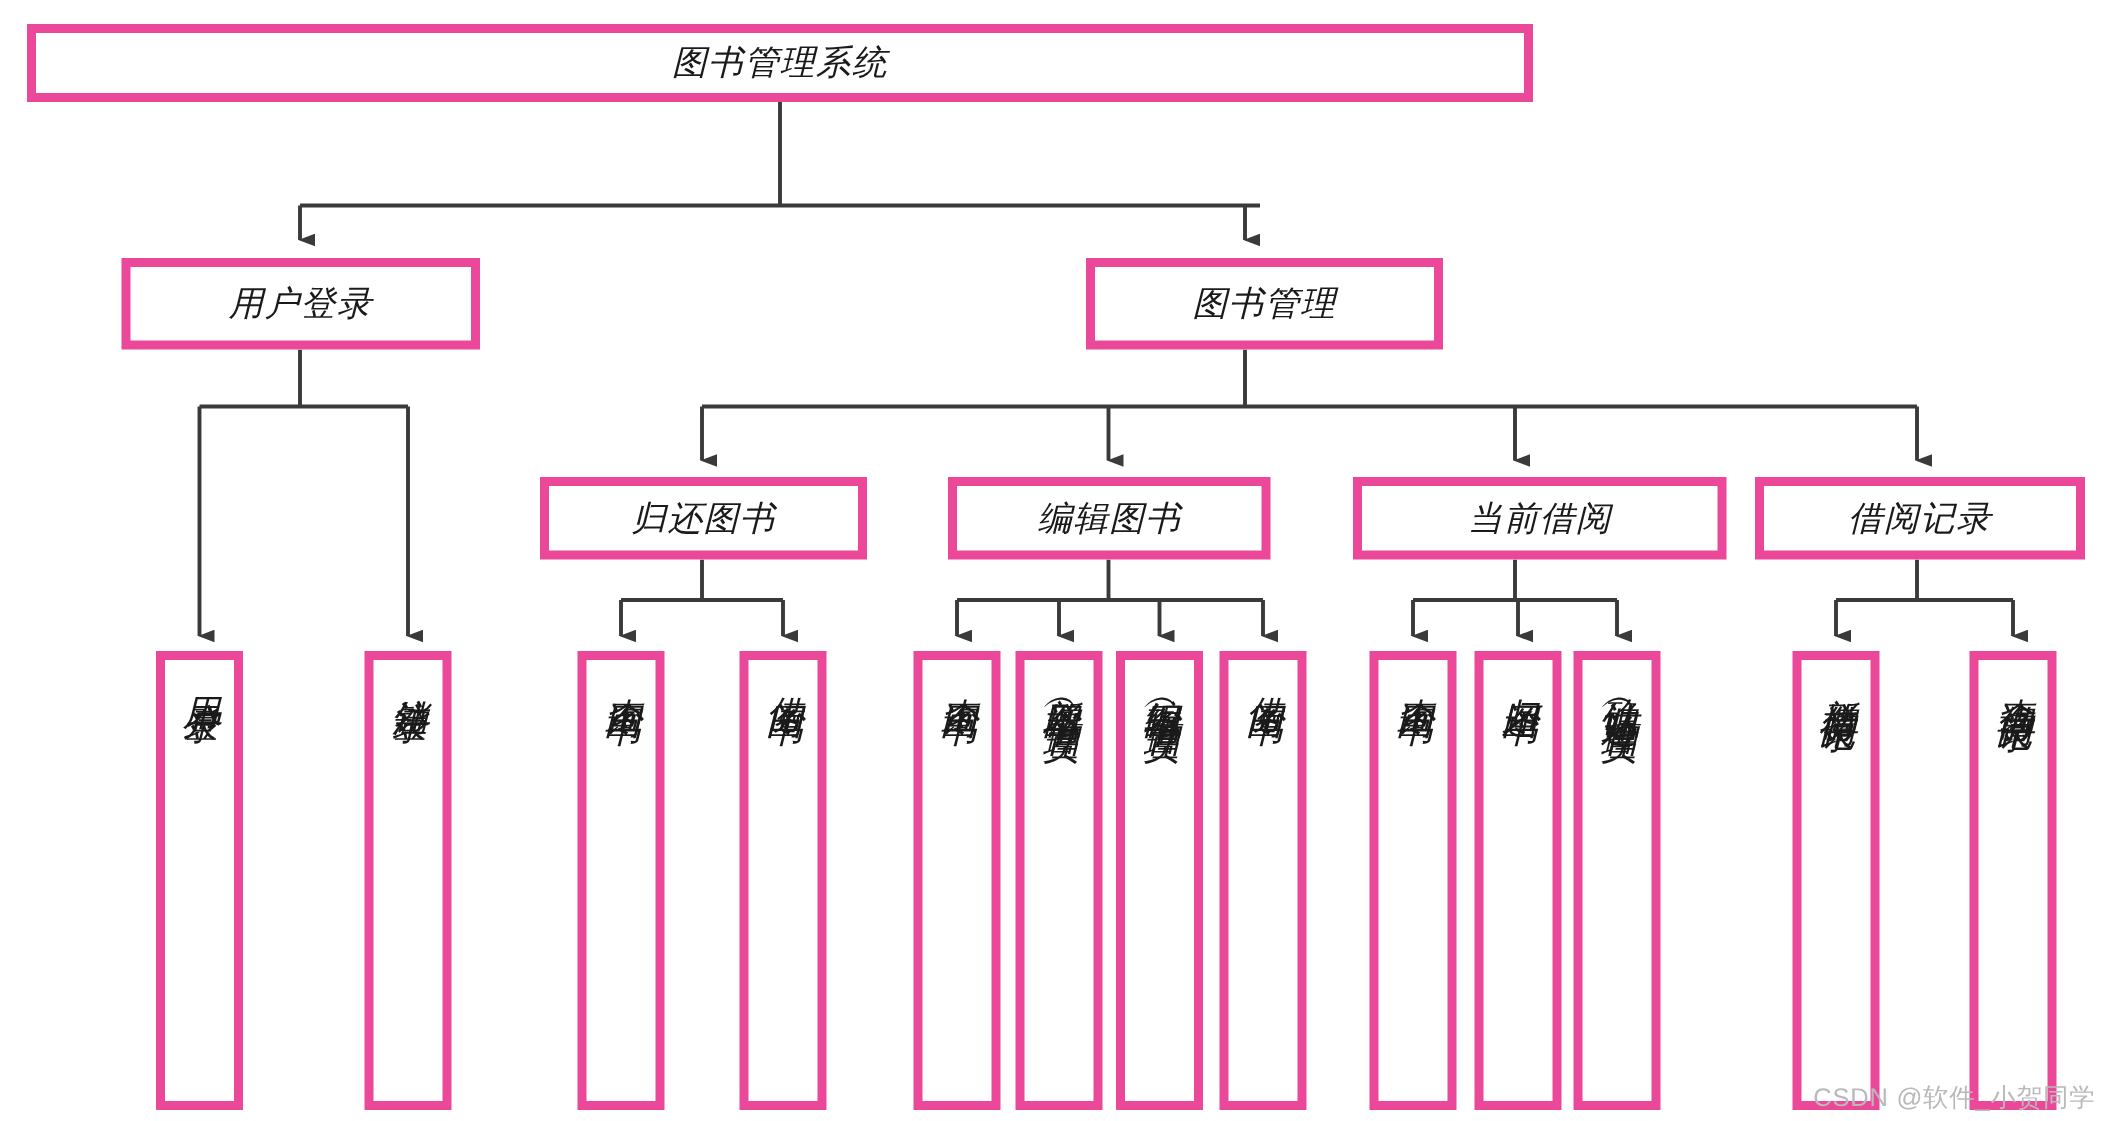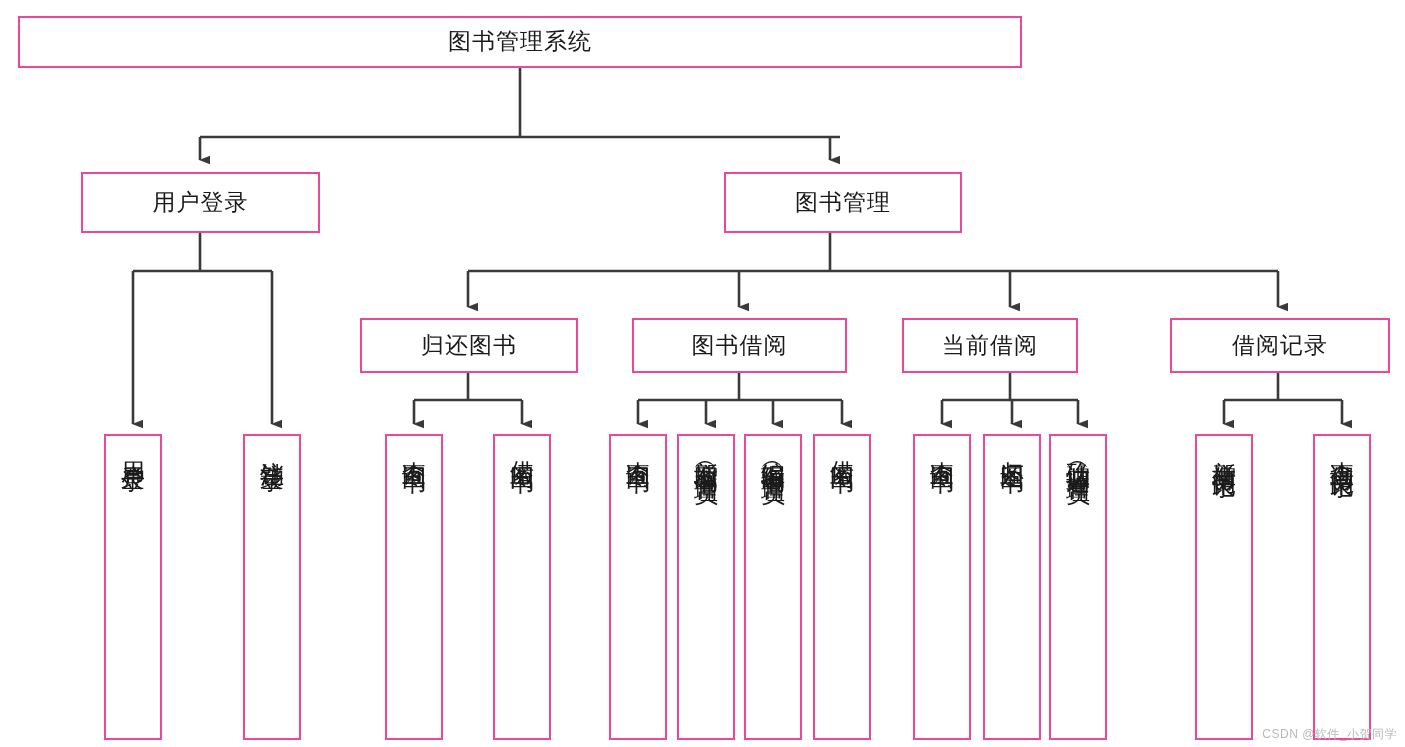--- a/index.html
+++ b/index.html
@@ -20,25 +20,26 @@
     left: 0;
     top: 0;
     width: 1405px;
     height: 747px;
     pointer-events: none;
   }
   .node {
     position: absolute;
     box-sizing: border-box;
     background: #ffffff;
-    border: 2px solid #ec4899;
+    border: 6px solid #ec4899;
     display: flex;
     align-items: center;
     justify-content: center;
     z-index: 2;
+    font-style: italic;
   }
   .node .label {
     color: #1a1a1a;
     line-height: 1.18;
     text-align: center;
     white-space: pre-wrap;
   }
   
   .node.h .label {
     font-size: 23px;
@@ -58,21 +59,21 @@
     writing-mode: vertical-rl;
     text-orientation: upright;
     font-size: 24px;
     letter-spacing: 3px;
     line-height: 1;
   }
   .watermark {
     position: absolute;
     right: 8px;
     bottom: 4px;
-    font-size: 12px;
+    font-size: 17px;
     color: #b9b9b9;
     letter-spacing: 0.5px;
     z-index: 3;
     white-space: nowrap;
     text-align: center;
   }
 </style>
 </head>
 <body>
 
@@ -136,23 +137,23 @@
     <span class="label">用户登录</span>
   </div>
   <div class="node h" style="left:712px; top:172px; width:238px; height:61px;margin-left:12px;">
     <span class="label">图书管理</span>
   </div>
 
   <div class="node h" style="left:360px; top:318px; width:218px; height:55px;">
     <span class="label">归还图书</span>
   </div>
   <div class="node h" style="left:632px; top:318px; width:215px; height:55px;">
-    <span class="label">图书借阅</span>
-  </div>
-  <div class="node h" style="left:902px; top:318px; width:176px; height:55px;">
+    <span class="label">编辑图书</span>
+  </div>
+  <div class="node h" style="left:902px; top:318px; width:249px; height:55px;">
     <span class="label">当前借阅</span>
   </div>
   <div class="node h" style="left:1170px; top:318px; width:220px; height:55px;">
     <span class="label">借阅记录</span>
   </div>
 
   <div class="node v" style="left:104px; top:434px; width:58px; height:306px;">
     <span class="label">用户登录</span>
   </div>
   <div class="node v" style="left:243px; top:434px; width:58px; height:306px;">

